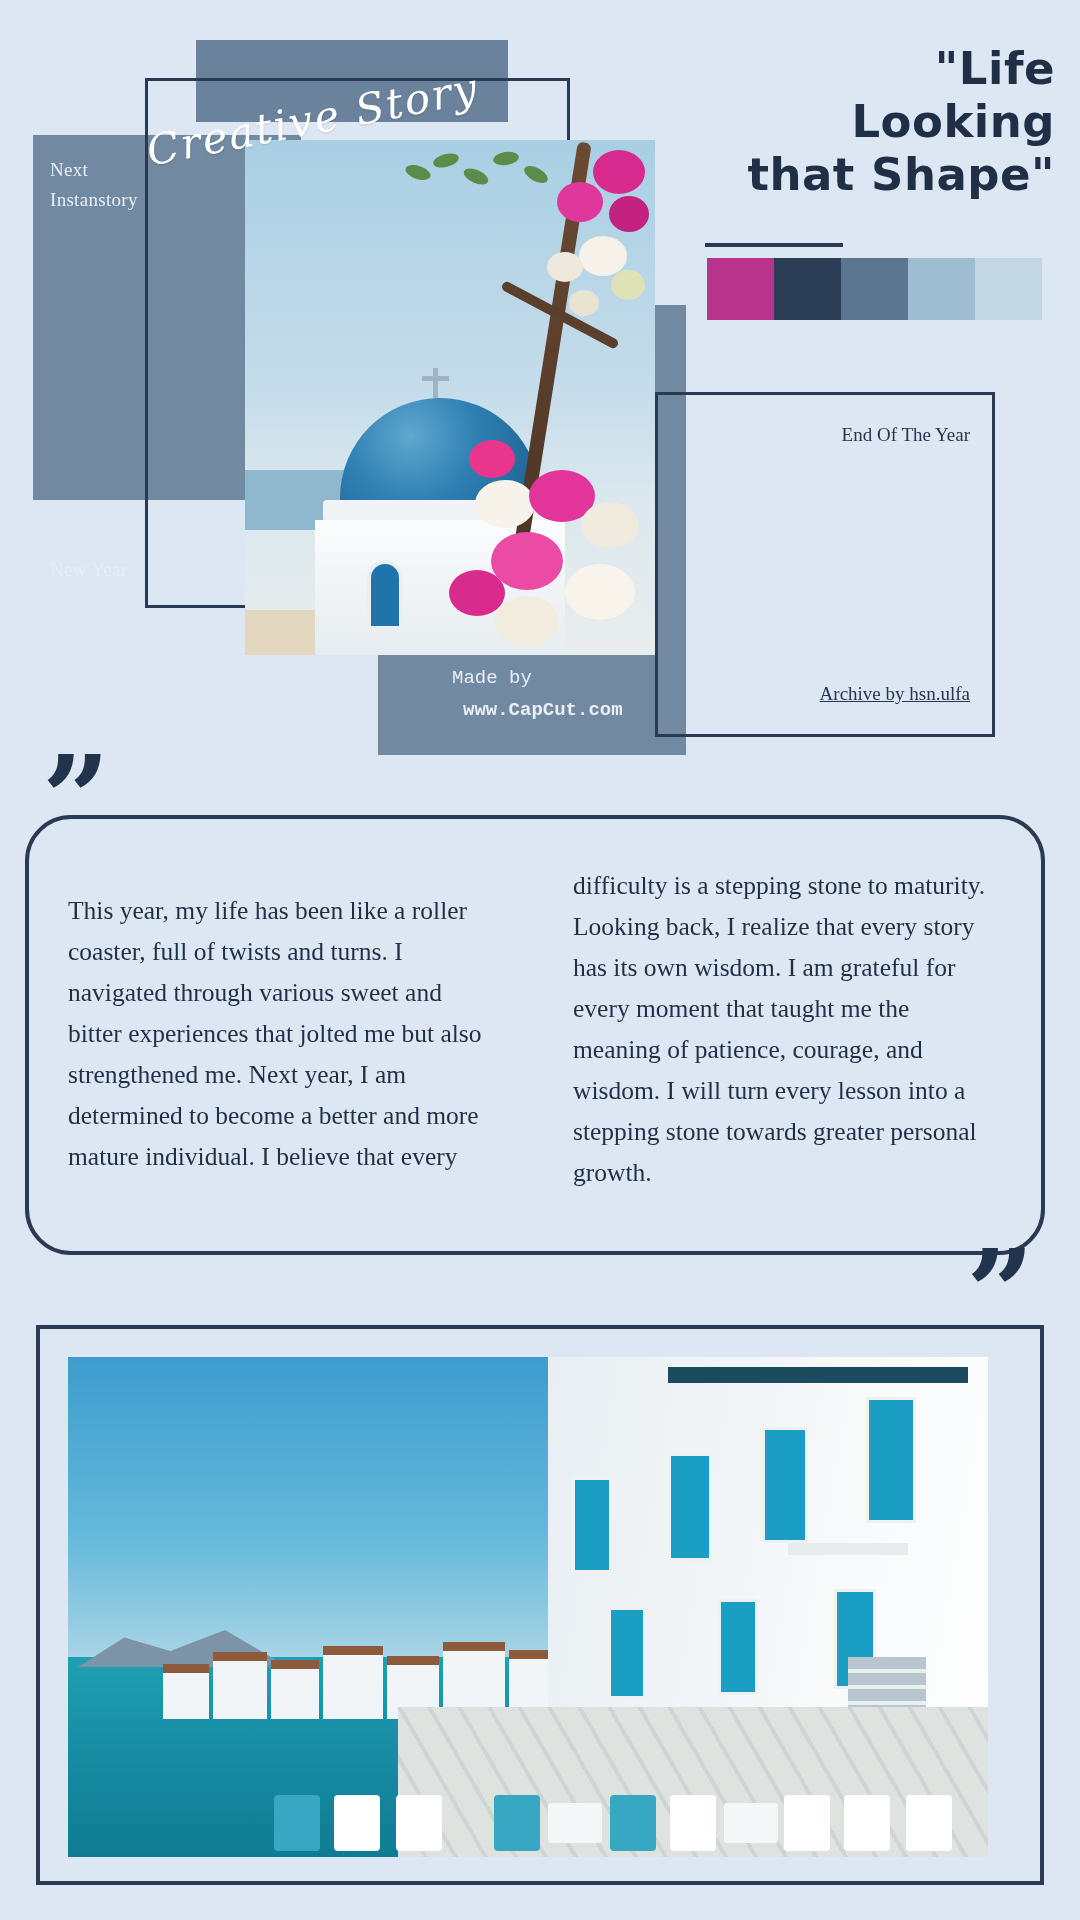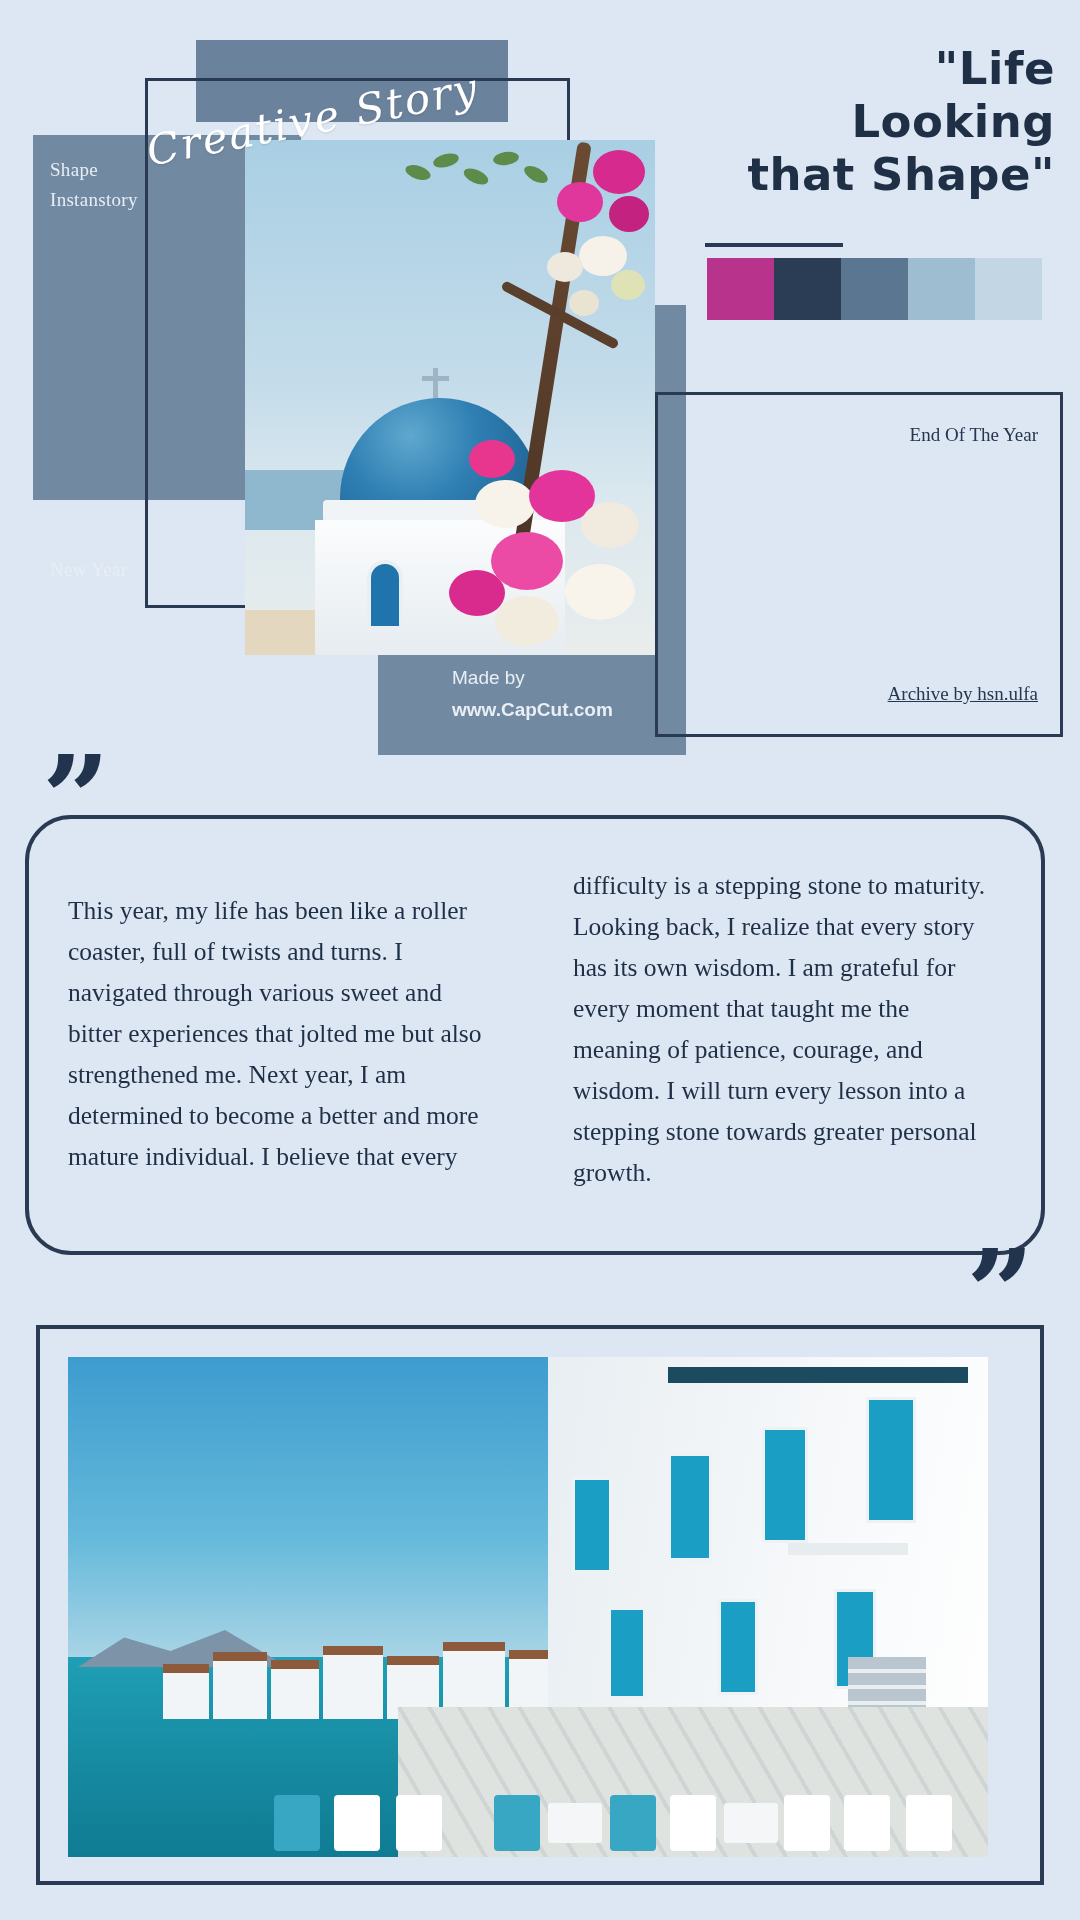--- a/index.html
+++ b/index.html
@@ -53,21 +53,21 @@
   .slab-grey-mid {
     position: absolute;
     left: 378px; top: 305px;
     width: 308px; height: 450px;
     background: #7289a2;
   }
 
   .outline-box-2 {
     position: absolute;
     left: 655px; top: 392px;
-    width: 408px; height: 345px;
+    width: 340px; height: 345px;
     border: 3px solid #2b3a53;
   }
   .outline-box-2 .corner-lbl {
     position: absolute;
     right: 22px;
     text-align: right;
     color: #26364e;
     font-family: "Liberation Serif", serif;
     font-size: 19px;
     line-height: 28px;
@@ -165,21 +165,21 @@
   .p1-green i {
     position: absolute; width: 26px; height: 13px; border-radius: 50%;
     background: #5c8b4a;
   }
 
   
   .madeby {
     position: absolute;
     left: 452px; top: 662px;
     color: #e9eff6;
-    font-family: Liberation Sans, sans-serif;
+    font-family: Liberation Mono, monospace;
     font-size: 19px;
     line-height: 32px;
   }
 
   
   .headline {
     position: absolute;
     left: 705px; top: 42px;
     width: 350px;
     text-align: right;
@@ -288,21 +288,21 @@
 </head>
 <body>
 
 <div class="page">
 
   <div class="collage">
 
     <div class="slab-grey-top"></div>
 
     <div class="slab-grey-left">
-      <div class="lbl top">Shape Instanstory</div>
+      <div class="lbl top">Next Instanstory</div>
       <div class="lbl bottom">New Year</div>
     </div>
 
     <div class="outline-box-1"></div>
     <div class="slab-grey-mid"></div>
 
     <div class="outline-box-2">
       <div class="corner-lbl tr">End Of The Year</div>
       <div class="corner-lbl br">Archive by hsn.ulfa</div>
     </div>
@@ -340,21 +340,21 @@
       <div class="bloom" style="right:92px;top:392px;width:72px;height:58px;background:#ec4ba5;"></div>
       <div class="bloom" style="right:20px;top:424px;width:70px;height:56px;background:#f8f4ec;"></div>
       <div class="bloom" style="right:150px;top:430px;width:56px;height:46px;background:#d92a8d;"></div>
       <div class="bloom" style="right:96px;top:456px;width:64px;height:50px;background:#f2ecdf;"></div>
     </div>
 
     <div class="script-title">Creative Story</div>
 
     <div class="madeby">
       <div>Made by</div>
-      <div style="font-weight:bold;">www.CapCut.com</div>
+      <div style="font-weight:bold;margin-left:11px;">www.CapCut.com</div>
     </div>
   </div>
 
   <div class="headline">
     <div>"Life</div>
     <div>Looking</div>
     <div>that Shape"</div>
   </div>
   <div class="headline-rule"></div>
 

